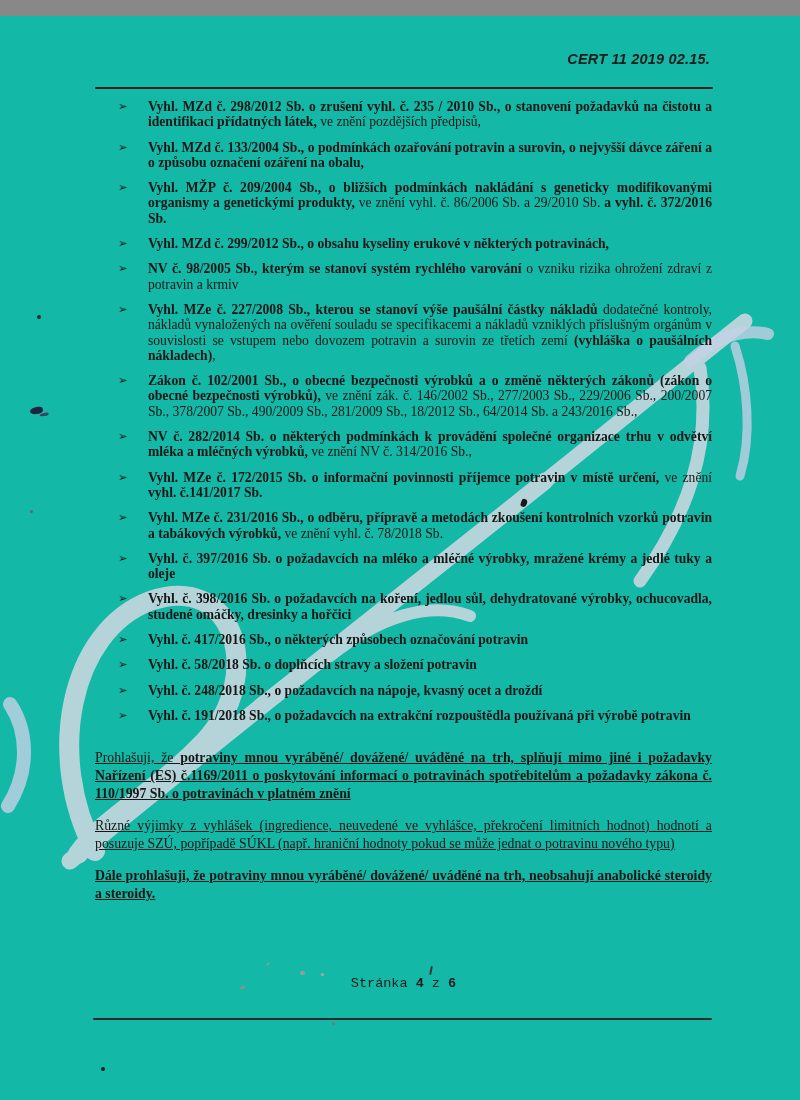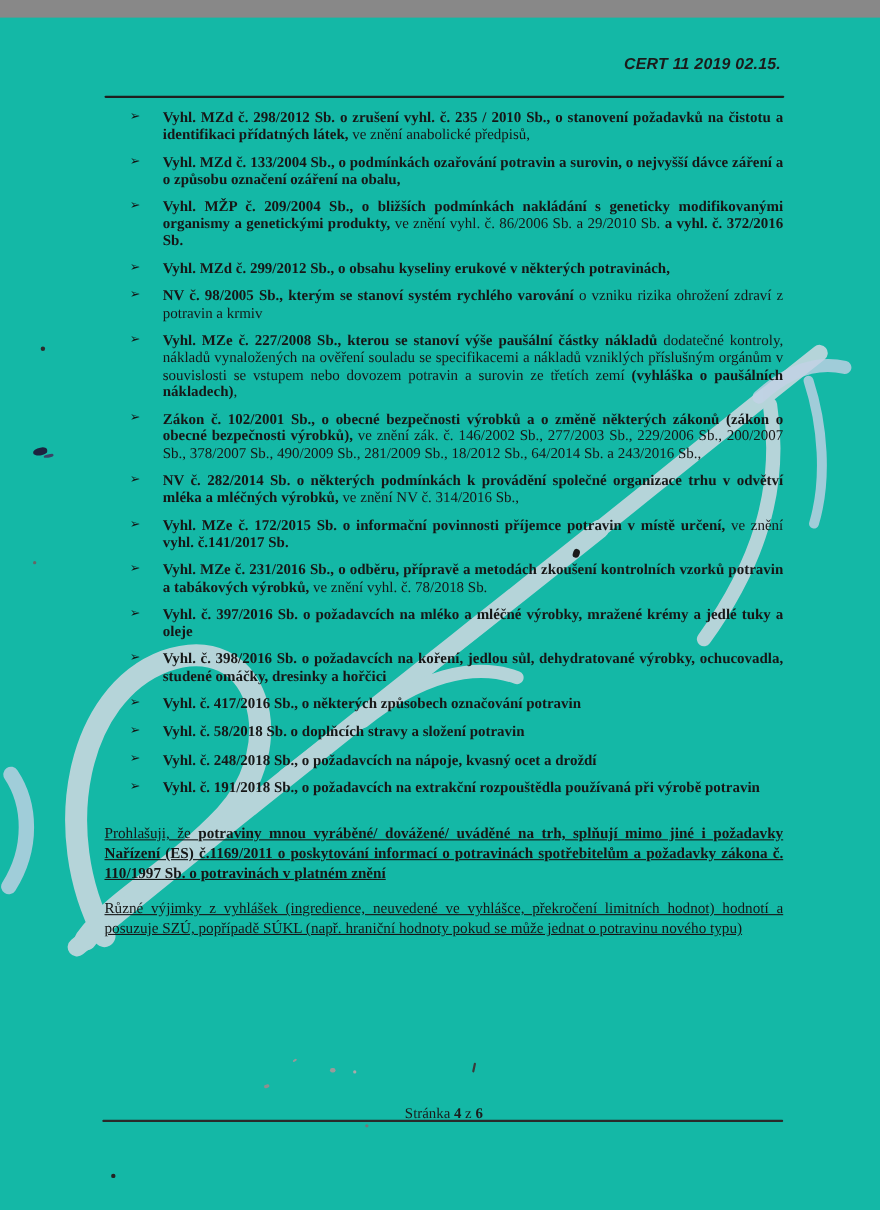--- a/index.html
+++ b/index.html
@@ -59,23 +59,23 @@
     line-height:18px;
     text-align:justify;
     margin-bottom:14px;
     text-decoration:underline;
   }
   .bottom-rule{
     position:absolute;top:1002px;left:93px;width:619px;height:2px;
     background:#2a2a2a;border-radius:1px;
   }
   .footer-text{
-    position:absolute;top:988px;left:95px;width:617px;
+    position:absolute;top:960px;left:95px;width:617px;
     text-align:center;
-    font-family:Liberation Serif, serif;
+    font-family:Liberation Mono, monospace;
     font-size:13.5px;color:#1b1b1b;
   }
 
   
   .speck{position:absolute;background:#2c2c2c;border-radius:50%;z-index:2;}
   .s1{left:37px;top:299px;width:4px;height:4px;}
   .s2{left:101px;top:1051px;width:4px;height:4px;background:#222;}
   .s3{left:430px;top:950px;width:2px;height:9px;border-radius:1px;transform:rotate(12deg);background:#3a3a3a;}
   .s4{left:300px;top:955px;width:5px;height:4px;background:#9a9a9a;border-radius:2px;}
   .s5{left:321px;top:957px;width:3px;height:3px;background:#aaa;}
@@ -112,21 +112,21 @@
   </svg>
 
   <div class="content-layer">
     <div class="header-ref">CERT 11 2019 02.15.</div>
     <div class="top-rule"></div>
 
     <div class="doc-body">
       <div class="reg-list">
           <div class="li">
             <span class="bullet">➢</span>
-            <div class="li-text"><span class="bb">Vyhl. MZd č. 298/2012 Sb. o zrušení vyhl. č. 235 / 2010 Sb., o stanovení požadavků na čistotu a identifikaci přídatných látek, </span><span class="rr">ve znění anabolické předpisů,</span></div>
+            <div class="li-text"><span class="bb">Vyhl. MZd č. 298/2012 Sb. o zrušení vyhl. č. 235 / 2010 Sb., o stanovení požadavků na čistotu a identifikaci přídatných látek, </span><span class="rr">ve znění pozdějších předpisů,</span></div>
           </div>
           <div class="li">
             <span class="bullet">➢</span>
             <div class="li-text"><span class="bb">Vyhl. MZd č. 133/2004 Sb., o podmínkách ozařování potravin a surovin, o nejvyšší dávce záření a o způsobu označení ozáření na obalu,</span></div>
           </div>
           <div class="li">
             <span class="bullet">➢</span>
             <div class="li-text"><span class="bb">Vyhl. MŽP č. 209/2004 Sb., o bližších podmínkách nakládání s geneticky modifikovanými organismy a genetickými produkty, </span><span class="rr">ve znění vyhl. č. 86/2006 Sb. a 29/2010 Sb. </span><span class="bb">a vyhl. č. 372/2016 Sb.</span></div>
           </div>
           <div class="li">
@@ -179,20 +179,21 @@
           </div>
           <div class="li">
             <span class="bullet">➢</span>
             <div class="li-text"><span class="bb">Vyhl. č. 191/2018 Sb., o požadavcích na extrakční rozpouštědla používaná při výrobě potravin</span></div>
           </div>
         </div>
 
       <div class="paras">
         <div class="para"><span class="rr">Prohlašuji, že </span><span class="bb">potraviny mnou vyráběné/ dovážené/ uváděné na trh, splňují mimo jiné i požadavky Nařízení (ES) č.1169/2011 o poskytování informací o potravinách spotřebitelům a požadavky zákona č. 110/1997 Sb. o potravinách v platném znění</span></div>
         <div class="para"><span class="rr">Různé výjimky z vyhlášek (ingredience, neuvedené ve vyhlášce, překročení limitních hodnot) hodnotí a posuzuje SZÚ, popřípadě SÚKL (např. hraniční hodnoty pokud se může jednat o potravinu nového typu)</span></div>
+        <div class="para"><span class="bb">Dále prohlašuji, že potraviny mnou vyráběné/ dovážené/ uváděné na trh, neobsahují anabolické steroidy a steroidy.</span></div>
       </div>
     </div>
 
     <div class="bottom-rule"></div>
     <div class="footer-text"><span class="rr">Stránka </span><span class="bb">4</span><span class="rr"> z </span><span class="bb">6</span></div>
 
     <div class="speck s1"></div>
     <div class="speck s2"></div>
     <div class="speck s3"></div>
     <div class="speck s4"></div>

